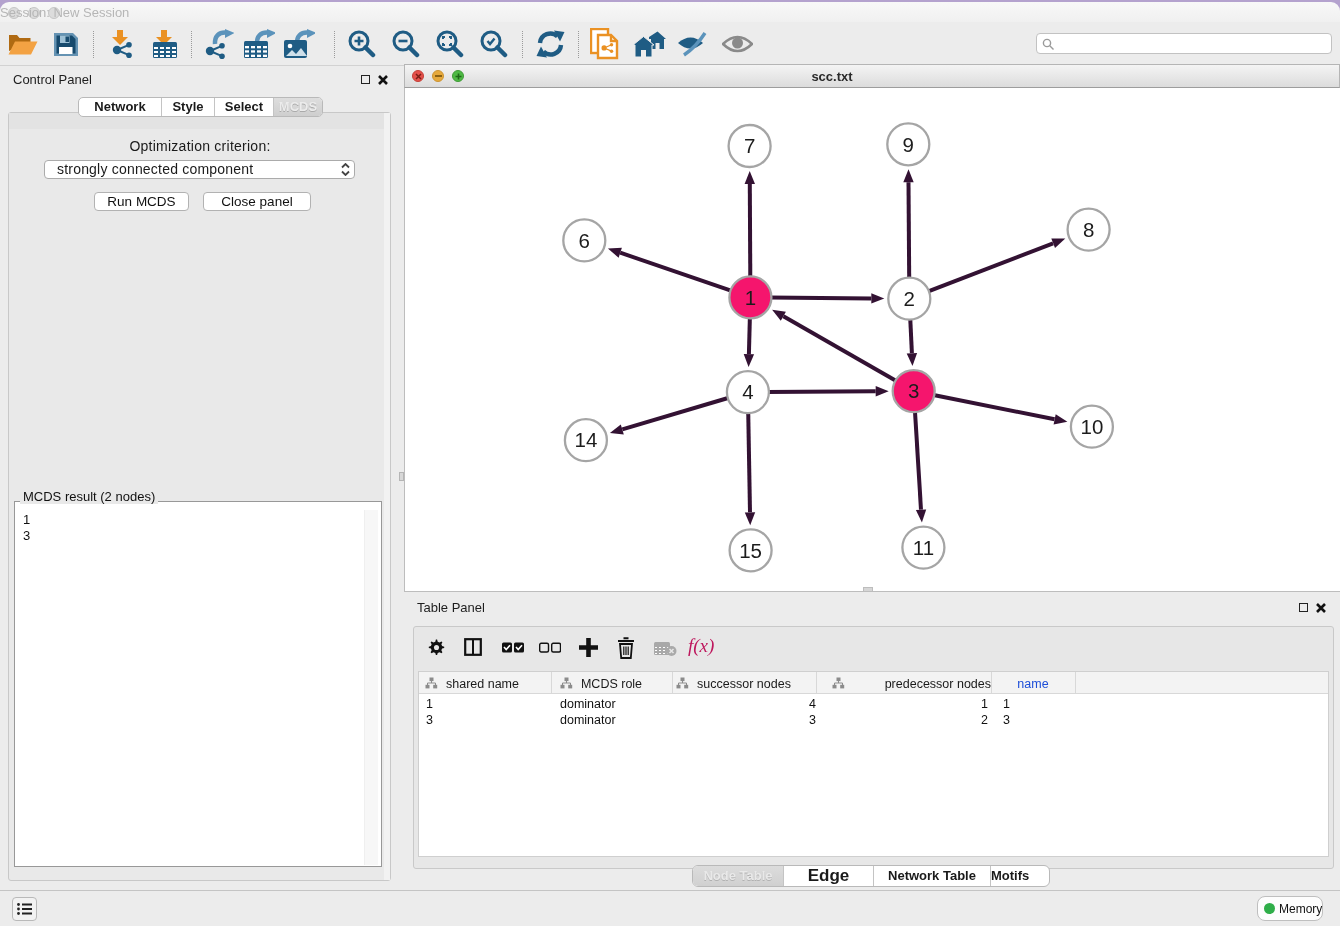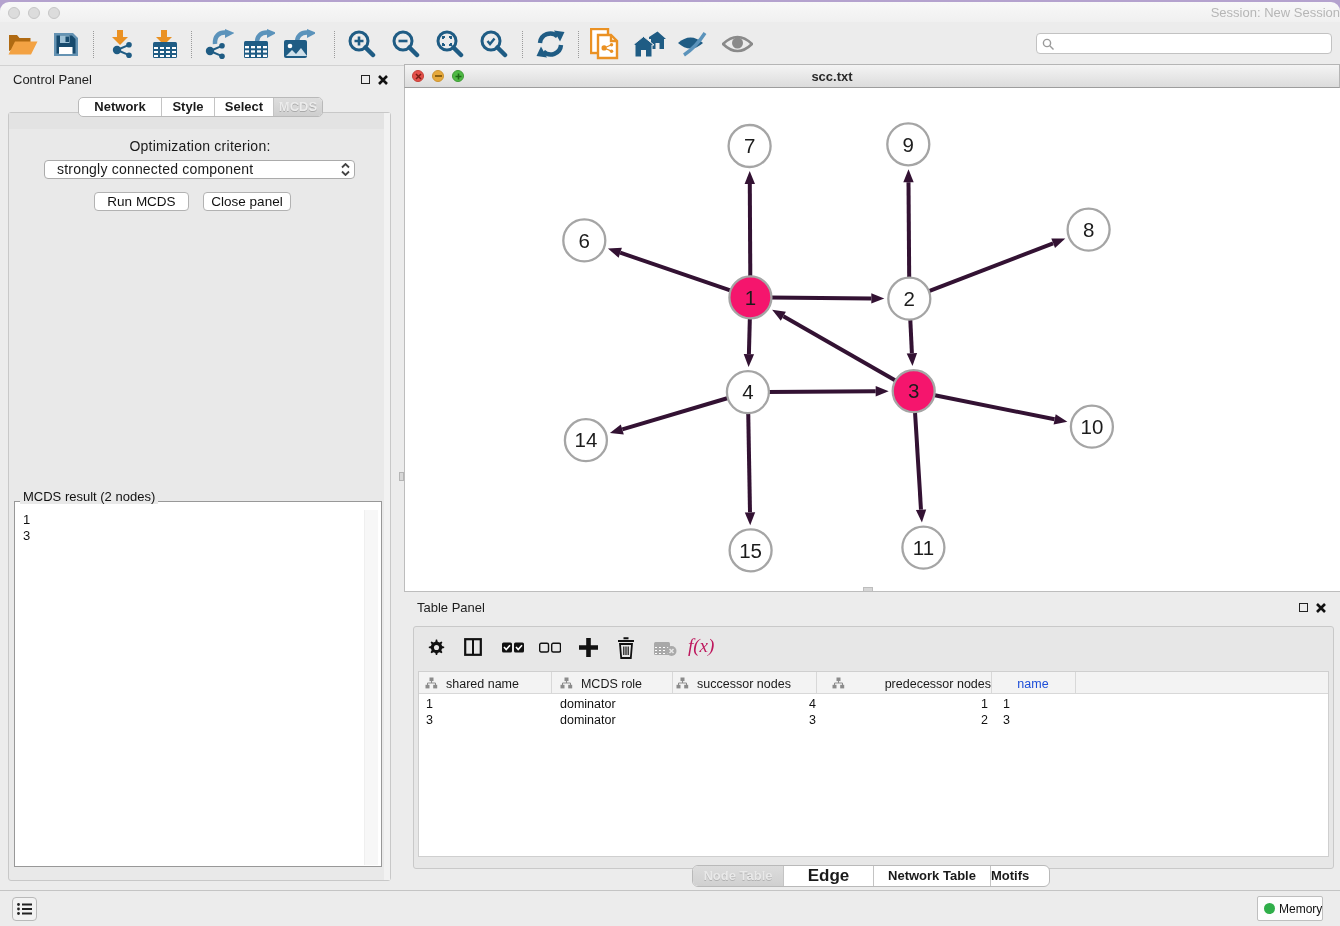--- a/index.html
+++ b/index.html
@@ -6,21 +6,21 @@
        font-family:"Liberation Sans",sans-serif; background:#ececec; }
 .abs { position:absolute; }
 </style></head>
 <body>
 
 <div class="abs" style="left:0;top:0;width:1340px;height:16px;background:#b4a2ce"></div>
 <div class="abs" style="left:0;top:2px;width:1340px;height:20px;background:linear-gradient(#f8f8f8,#f0f0f0);border-radius:9px 9px 0 0"></div>
 <div style="position:absolute;left:8px;top:7px;width:12px;height:12px;border-radius:50%;background:#dcdcdc;border:1px solid #c6c6c6;box-sizing:border-box"></div>
 <div style="position:absolute;left:28px;top:7px;width:12px;height:12px;border-radius:50%;background:#dcdcdc;border:1px solid #c6c6c6;box-sizing:border-box"></div>
 <div style="position:absolute;left:48px;top:7px;width:12px;height:12px;border-radius:50%;background:#dcdcdc;border:1px solid #c6c6c6;box-sizing:border-box"></div>
-<div class="abs" style="left:0;top:5px;width:1340px;text-align:right;font-size:13px;color:#b6b6b6">Session: New Session</div>
+<div class="abs" style="left:0;top:5px;width:1340px;text-align:left;font-size:13px;color:#b6b6b6">Session: New Session</div>
 
 <div class="abs" style="left:0;top:22px;width:1340px;height:44px;background:#ececec;border-bottom:1px solid #d2d2d2"></div>
 <svg style="position:absolute;left:8px;top:32px" width="30" height="25" viewBox="0 0 30 25">
     <path d="M1 3 h8 l2.5 3 h11 v5 l-21.5 8 z" fill="#b06a12"></path>
     <path d="M0.5 22.5 L7 9.5 h22.5 L23 22.5 z" fill="#f3a243"></path>
   </svg>
 <svg style="position:absolute;left:53px;top:32px" width="26" height="25" viewBox="0 0 26 25">
     <path d="M1 1 h19 l5 5 v18 h-24 z" fill="#6593b3"></path>
     <path d="M3.5 3.5 h15.5 l3.5 3.5 v14.5 h-19 z" fill="#174a6d"></path>
     <rect x="7" y="3.5" width="9.5" height="7.5" fill="#9dc0d5"></rect>
@@ -175,21 +175,21 @@
  <div style="width:59px;border-right:1px solid #c4c4c4;text-align:center;font-size:13px;font-weight:bold;color:#1a1a1a;line-height:18px">Select</div>
  <div style="flex:1;background:linear-gradient(#dedede,#cecece);text-align:center;font-size:13px;font-weight:bold;color:#ececec;line-height:18px;text-shadow:0 1px 0 #aaa">MCDS</div>
 </div>
 
 <div class="abs" style="left:0;top:138px;width:400px;text-align:center;font-size:14px;letter-spacing:0.25px;color:#1a1a1a">Optimization criterion:</div>
 <div class="abs" style="left:44px;top:160px;width:311px;height:19px;background:#fff;border:1px solid #ababab;border-radius:4px;font-size:14px;letter-spacing:0.2px;color:#1a1a1a;line-height:17px;padding-left:12px">strongly connected component</div>
 <svg class="abs" style="left:340px;top:163px" width="11" height="13" viewBox="0 0 11 13">
     <path d="M2 4.5 L5.5 1 L9 4.5 M2 8.5 L5.5 12 L9 8.5" stroke="#444" stroke-width="1.8" fill="none"></path>
   </svg>
 <div class="abs" style="left:94px;top:192px;width:95px;height:19px;background:#fff;border:1px solid #b2b2b2;border-radius:4px;text-align:center;font-size:13.5px;color:#111;line-height:17px">Run MCDS</div>
-<div class="abs" style="left:203px;top:192px;width:88px;height:19px;background:#fff;border:1px solid #b2b2b2;border-radius:4px;text-align:center;font-size:13.5px;color:#111;line-height:17px">Close panel</div>
+<div class="abs" style="left:203px;top:192px;width:108px;height:19px;background:#fff;border:1px solid #b2b2b2;border-radius:4px;text-align:center;font-size:13.5px;color:#111;line-height:17px">Close panel</div>
 
 <div class="abs" style="left:14px;top:501px;width:368px;height:366px;background:#fff;border:1px solid #989898"></div>
 <div class="abs" style="left:364px;top:510px;width:14px;height:355px;background:#f7f7f7;border-left:1px solid #efefef"></div>
 <div class="abs" style="left:20px;top:489px;background:#e9e9e9;padding:0 3px;font-size:13px;color:#111">MCDS result (2 nodes)</div>
 <div class="abs" style="left:23px;top:512px;font-size:13px;color:#111;line-height:16px">1<br>3</div>
 
 <div class="abs" style="left:384px;top:113px;width:6px;height:767px;background:#f2f2f2"></div>
 
 <div class="abs" style="left:404px;top:64px;width:936px;height:24px;background:linear-gradient(#f4f4f4,#dcdcdc);border:1px solid #b5b5b5;border-bottom:1px solid #9d9d9d"></div>
 <div style="position:absolute;left:412px;top:70px;width:12px;height:12px;border-radius:50%;background:#e4504b;border:1px solid #c44038;box-sizing:border-box"></div>
@@ -366,17 +366,17 @@
 </div>
 
 <div class="abs" style="left:0;top:890px;width:1340px;height:36px;background:#ececec;border-top:1px solid #c4c4c4"></div>
 <div class="abs" style="left:12px;top:897px;width:25px;height:24px;background:#f2f2f2;border:1px solid #b9b9b9;border-radius:4px"></div>
 <svg class="abs" style="left:17px;top:903px" width="15" height="12" viewBox="0 0 15 12">
  <circle cx="1.5" cy="1.5" r="1.4" fill="#222"></circle>
     <circle cx="1.5" cy="6" r="1.4" fill="#222"></circle>
     <circle cx="1.5" cy="10.5" r="1.4" fill="#222"></circle>
  <path d="M5 1.5 h10 M5 6 h10 M5 10.5 h10" stroke="#222" stroke-width="2"></path>
   </svg>
-<div class="abs" style="left:1257px;top:896px;width:66px;height:25px;background:#fdfdfd;border:1px solid #bfbfbf;border-radius:2px;font-size:12px;color:#111;padding:5px 0 0 21px">Memory</div>
+<div class="abs" style="left:1257px;top:896px;width:66px;height:25px;background:#fdfdfd;border:1px solid #bfbfbf;border-radius:8px;font-size:12px;color:#111;padding:5px 0 0 21px">Memory</div>
 <div class="abs" style="left:1264px;top:903px;width:11px;height:11px;border-radius:50%;background:#2fae49"></div>
 
 <div class="abs" style="left:399px;top:472px;width:5px;height:9px;background:#d8d8d8;border:1px solid #b5b5b5"></div>
 <div class="abs" style="left:863px;top:587px;width:10px;height:5px;background:#d6d6d6;border:1px solid #bdbdbd"></div>
 
 </body></html>

